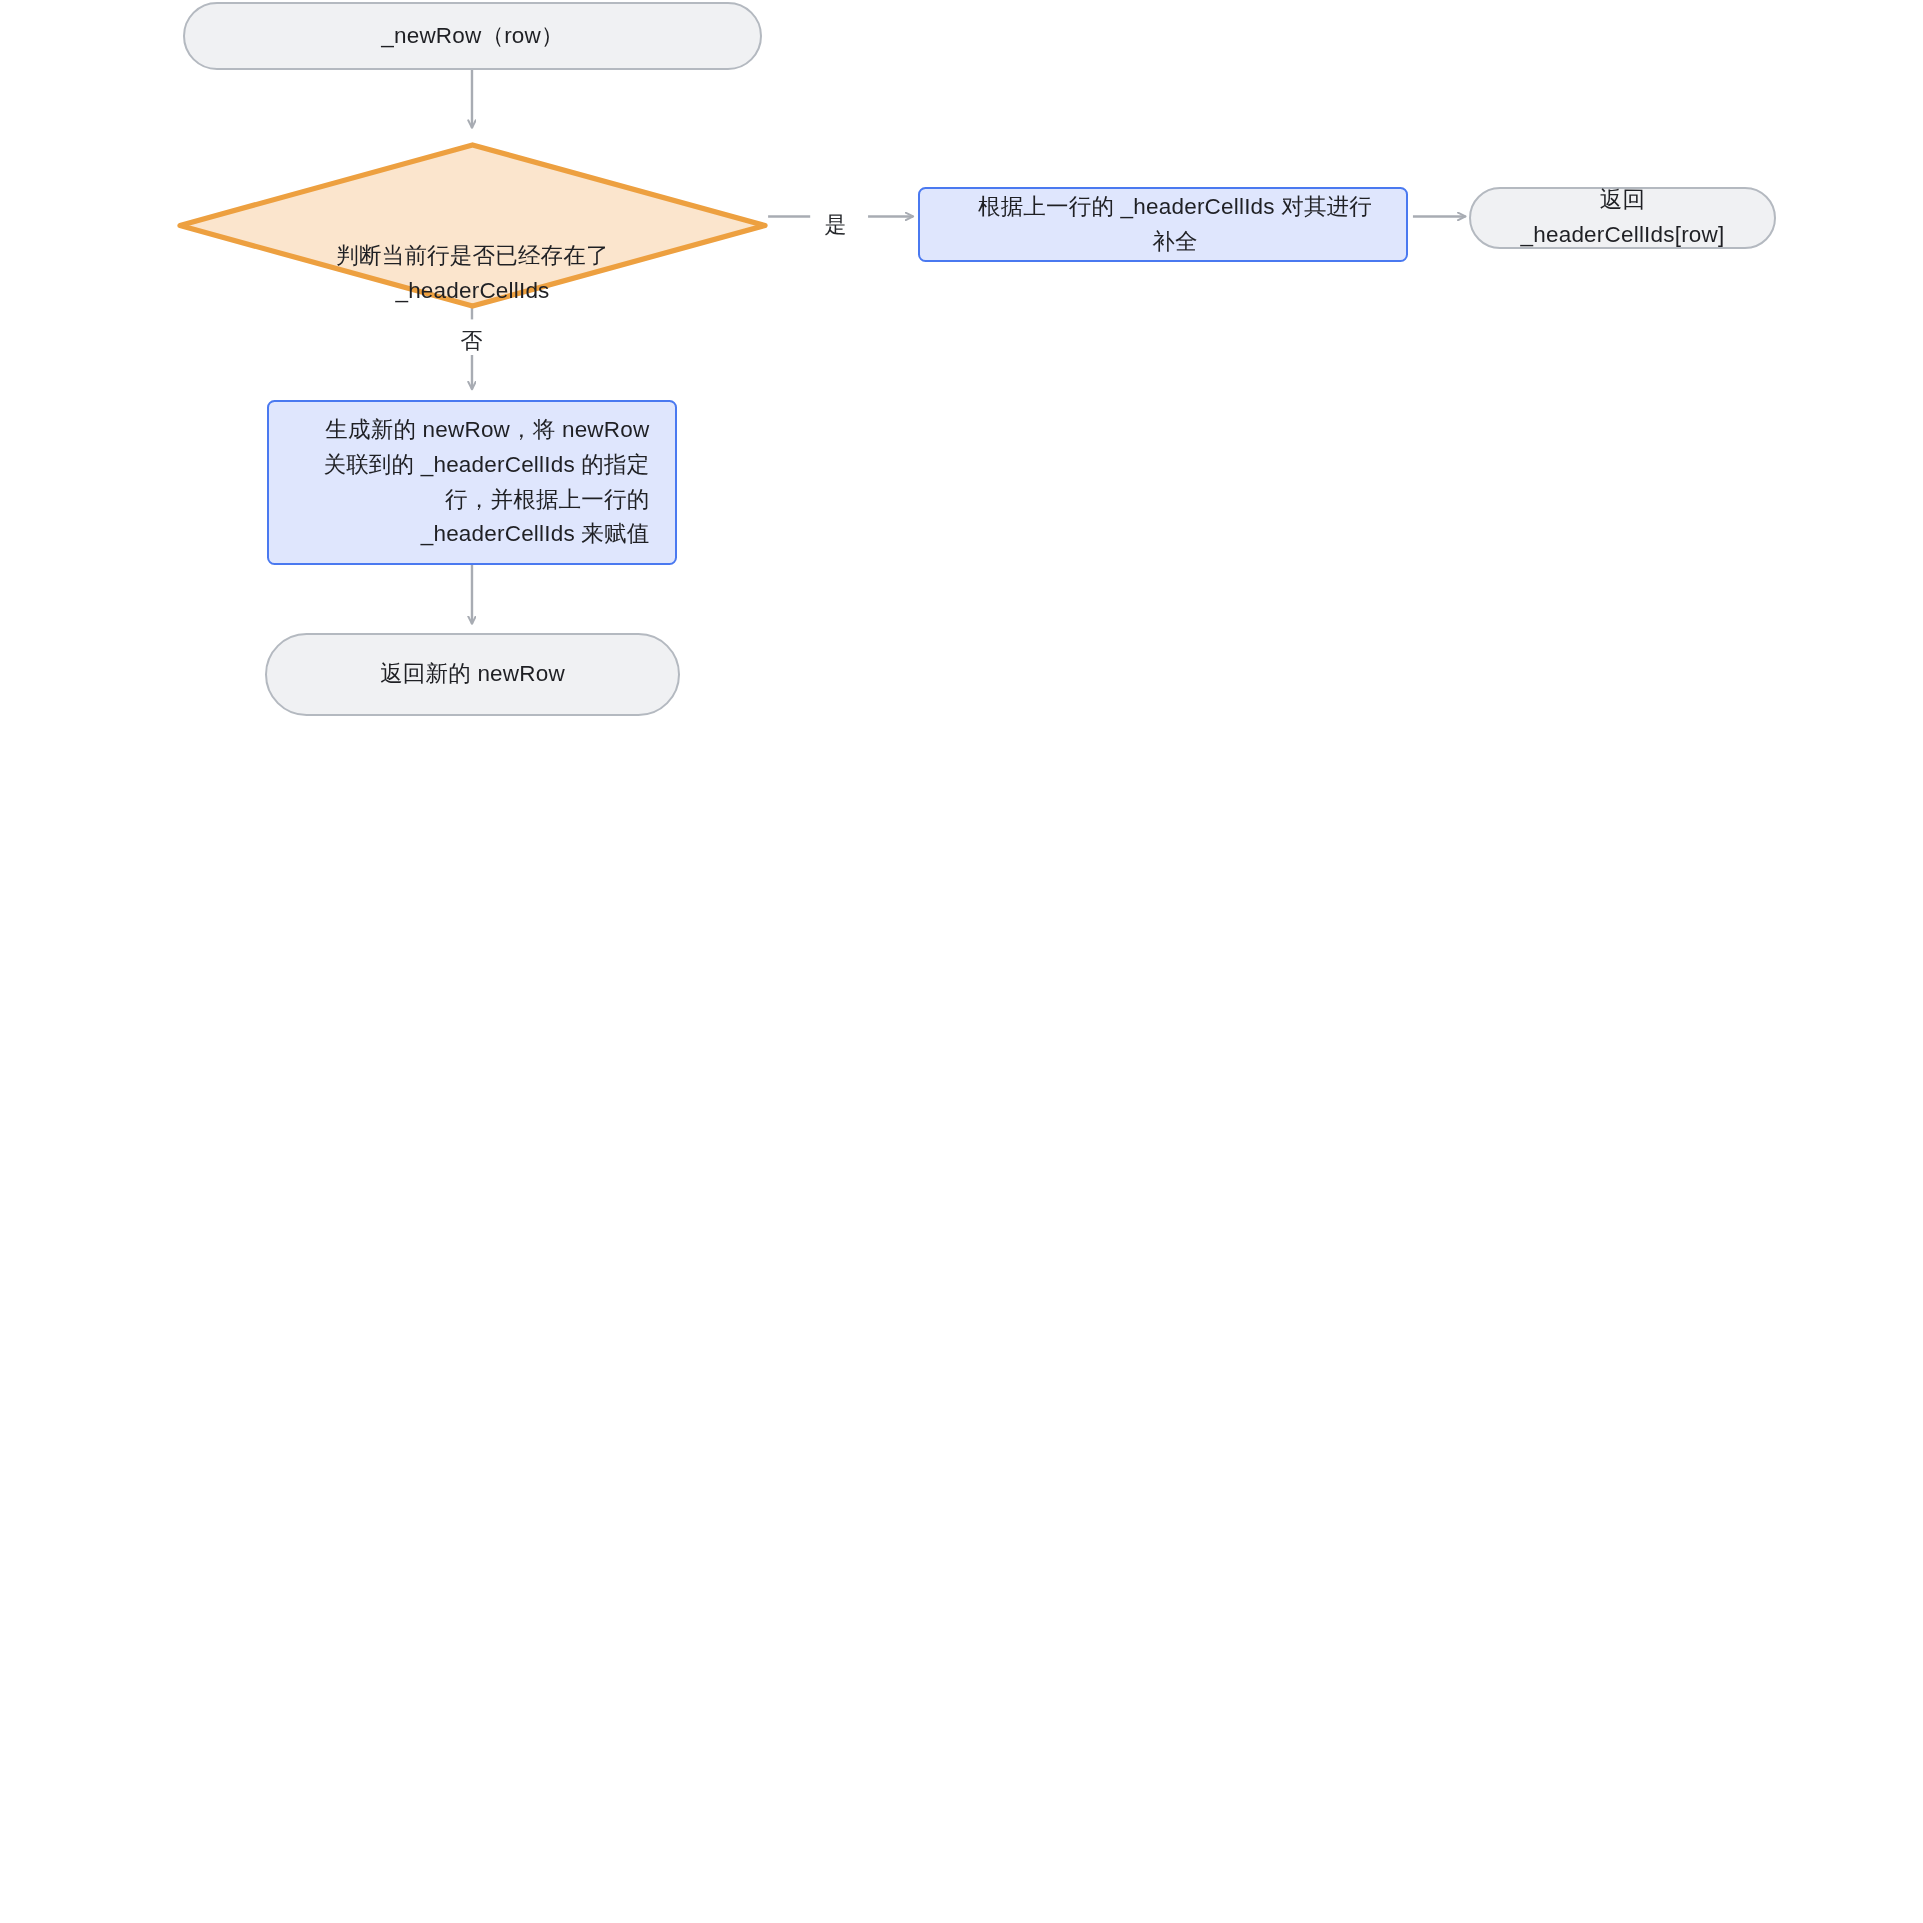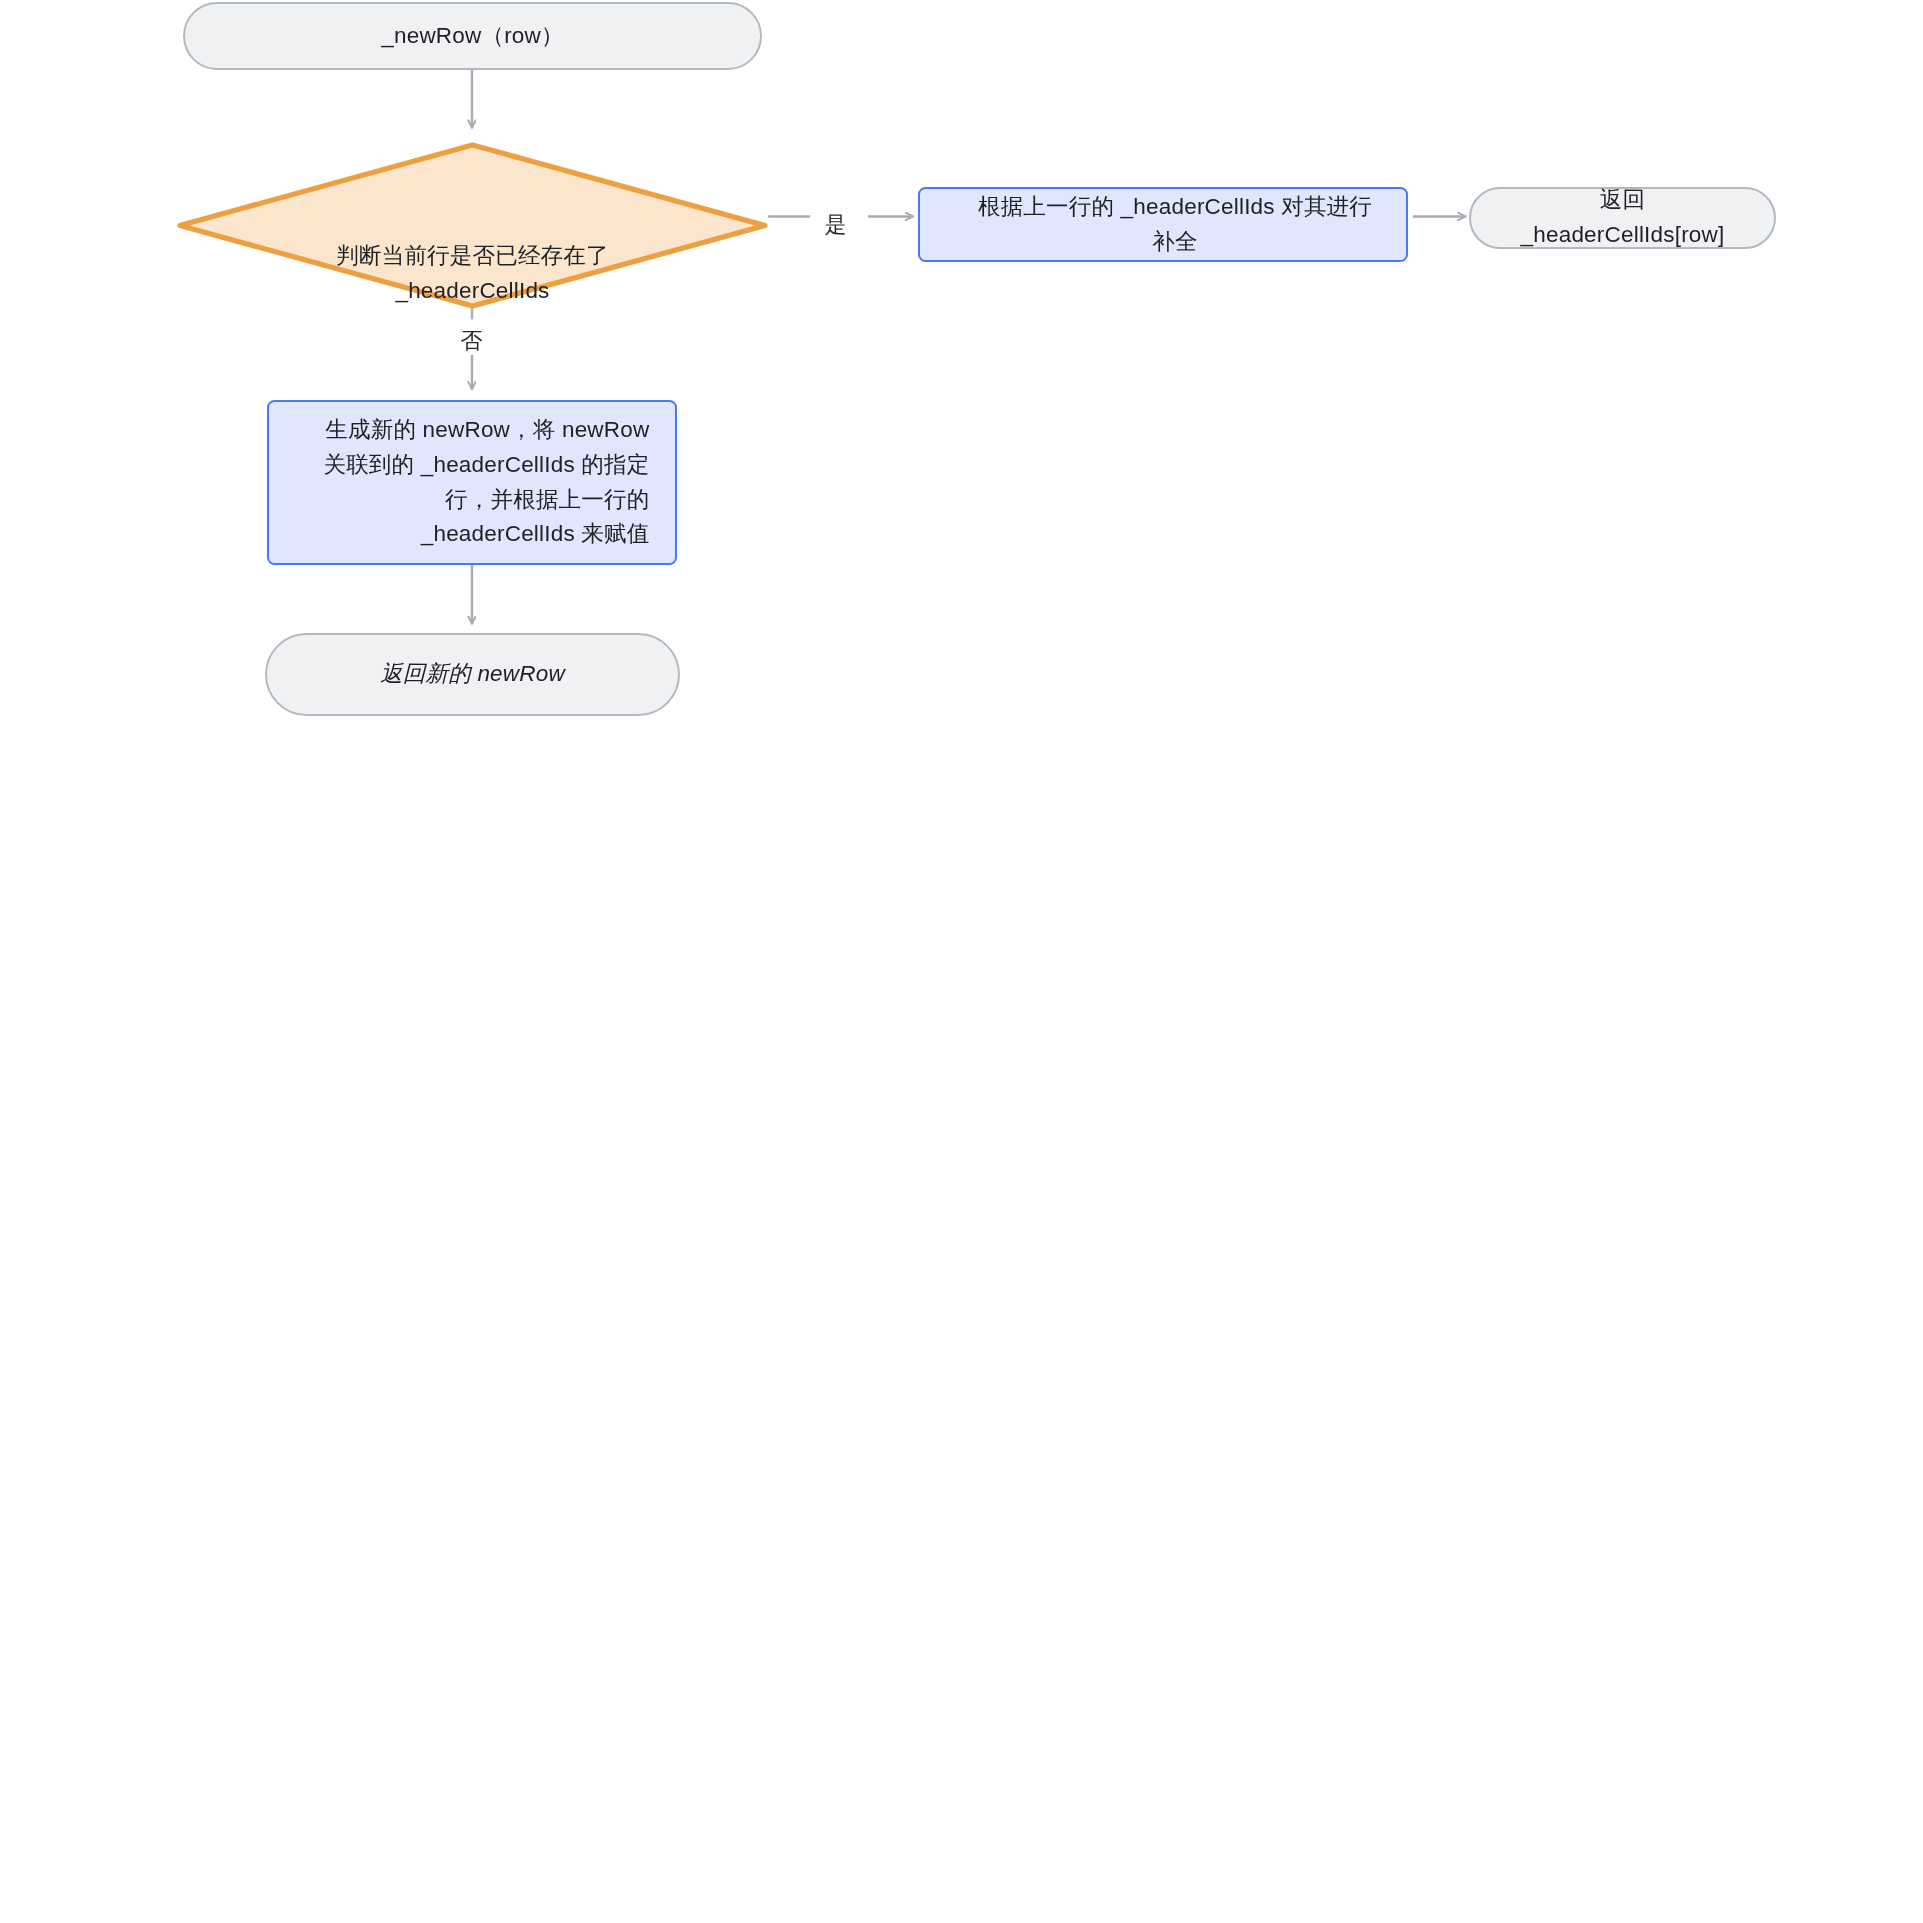--- a/index.html
+++ b/index.html
@@ -165,21 +165,21 @@
     </div>
 
     <div class="node node-terminator" style="left:1469px; top:179px; width:307px; height:62px;">
       <span class="node-label">返回 _headerCellIds[row]</span>
     </div>
 
     <div class="node node-process" style="left:267px; top:392px; width:410px; height:165px;text-align:right;">
       <span class="node-label">生成新的 newRow，将 newRow 关联到的 _headerCellIds 的指定行，并根据上一行的 _headerCellIds 来赋值</span>
     </div>
 
-    <div class="node node-terminator" style="left:265px; top:625px; width:415px; height:83px;font-style:italic;">
+    <div class="node node-terminator" style="left:265px; top:625px; width:415px; height:83px;">
       <span class="node-label">返回新的 newRow</span>
     </div>
 
     <div class="edge-label" style="left:817px; top:203px;">是</div>
 
     <div class="edge-label" style="left:453px; top:319px;">否</div>
 
   </div>
 </div>
 

